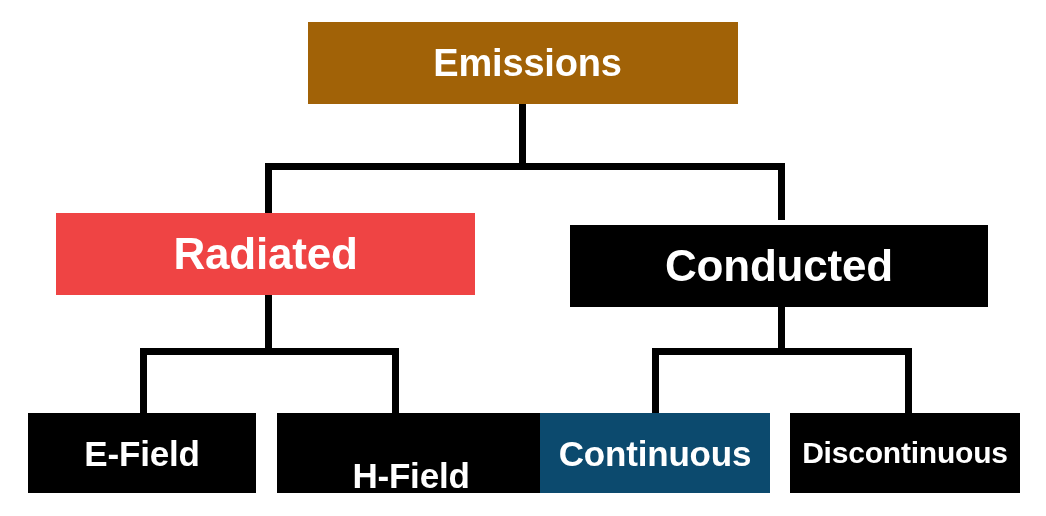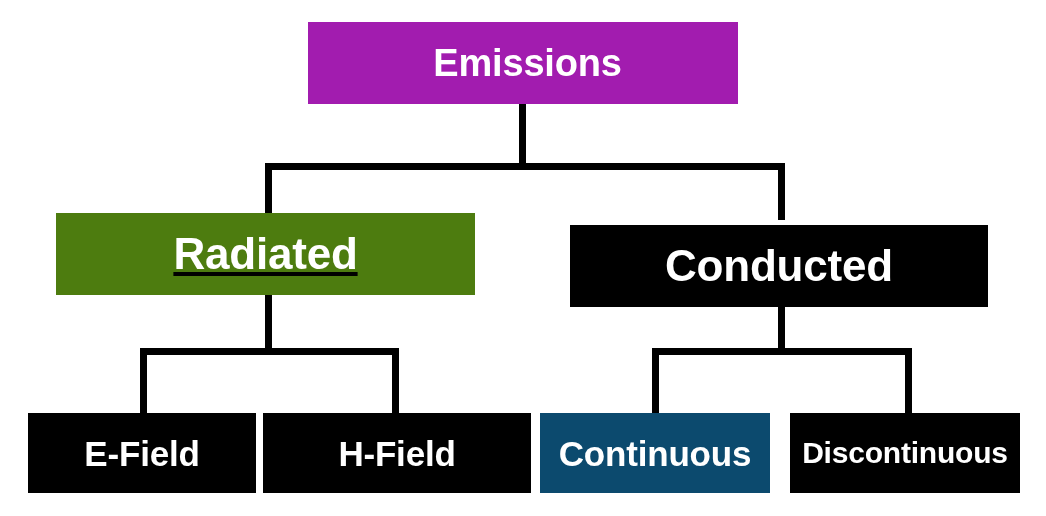--- a/index.html
+++ b/index.html
@@ -62,24 +62,25 @@
     font-size: 44px;
   }
   
   #node-e-field {
     left: 28px;
     top: 413px;
     width: 228px;
     height: 80px;
   }
   #node-h-field {
-    left: 263px;
+    left: 277px;
     top: 413px;
     width: 268px;
     height: 80px;
+    align-items: flex-end;
   }
   #node-continuous {
     left: 540px;
     top: 413px;
     width: 230px;
     height: 80px;
   }
   #node-discontinuous {
     left: 790px;
     top: 413px;
@@ -136,25 +137,25 @@
   <div class="edge edge-v" id="edge-rad-stem"></div>
   <div class="edge edge-h" id="edge-rad-bar"></div>
   <div class="edge edge-v" id="edge-rad-left"></div>
   <div class="edge edge-v" id="edge-rad-right"></div>
 
   <div class="edge edge-v" id="edge-con-stem"></div>
   <div class="edge edge-h" id="edge-con-bar"></div>
   <div class="edge edge-v" id="edge-con-left"></div>
   <div class="edge edge-v" id="edge-con-right"></div>
 
-  <div class="node" id="node-emissions" style="background:#a21caf;padding-left:9px;">
+  <div class="node" id="node-emissions" style="background:#a16207;padding-left:9px;">
     <span class="node-label">Emissions</span>
   </div>
 
-  <div class="node" id="node-radiated" style="background:#4d7c0f;text-decoration:underline;">
+  <div class="node" id="node-radiated" style="background:#ef4444;">
     <span class="node-label">Radiated</span>
   </div>
 
   <div class="node" id="node-conducted" style="background:#000000;margin-top:12px;">
     <span class="node-label">Conducted</span>
   </div>
 
   <div class="node" id="node-e-field" style="background:#000000;">
     <span class="node-label">E-Field</span>
   </div>

